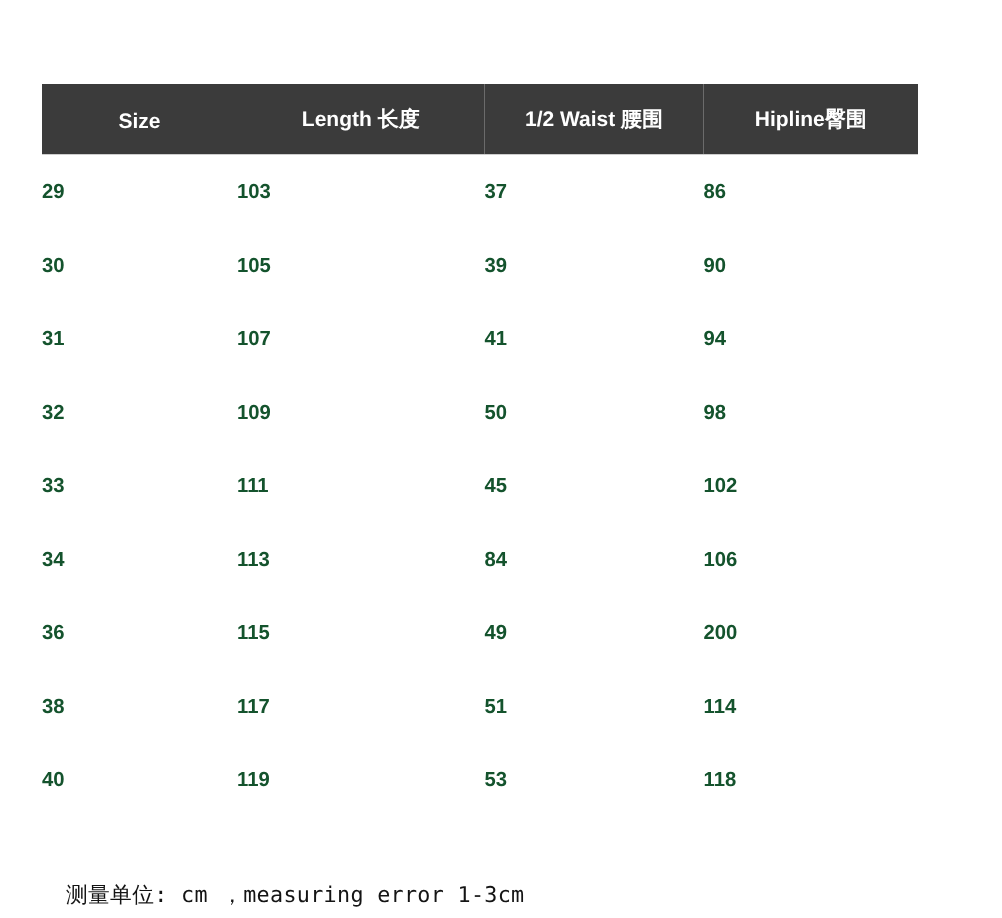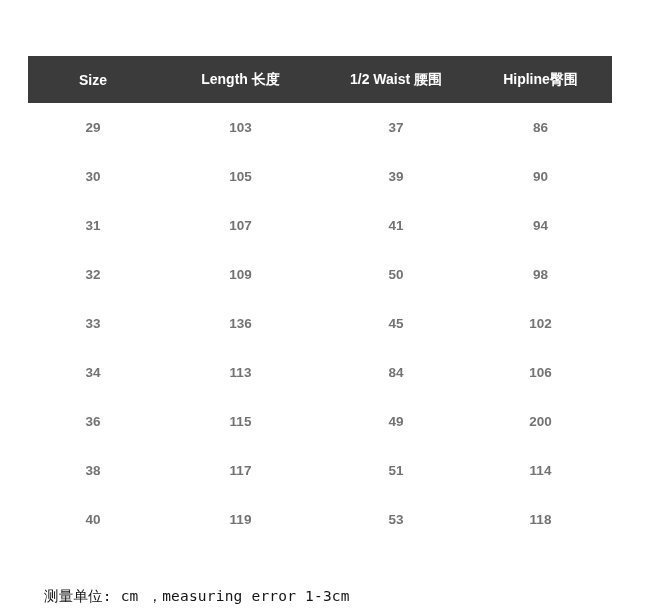--- a/index.html
+++ b/index.html
@@ -34,25 +34,25 @@
   .size-table thead th {
     color: #ffffff;
     font-size: 14px;
     font-weight: bold;
     height: 47px;
     text-align: center;
     vertical-align: middle;
     padding: 0;
   }
   .size-table tbody td {
-    color: #737373;
+    color: #14532d;
     font-size: 13.5px;
     font-weight: bold;
     height: 49px;
-    text-align: center;
+    text-align: left;
     vertical-align: middle;
     padding: 0;
     background: #ffffff;
   }
   .col-size { width: 130px; }
   .col-length { width: 165px; }
   .col-waist { width: 146px; }
   .col-hip { width: 143px; }
 
   .note {
@@ -107,21 +107,21 @@
         <td>94</td>
       </tr>
       <tr>
         <td>32</td>
         <td>109</td>
         <td>50</td>
         <td>98</td>
       </tr>
       <tr>
         <td>33</td>
-        <td>136</td>
+        <td>111</td>
         <td>45</td>
         <td>102</td>
       </tr>
       <tr>
         <td>34</td>
         <td>113</td>
         <td>84</td>
         <td>106</td>
       </tr>
       <tr>

